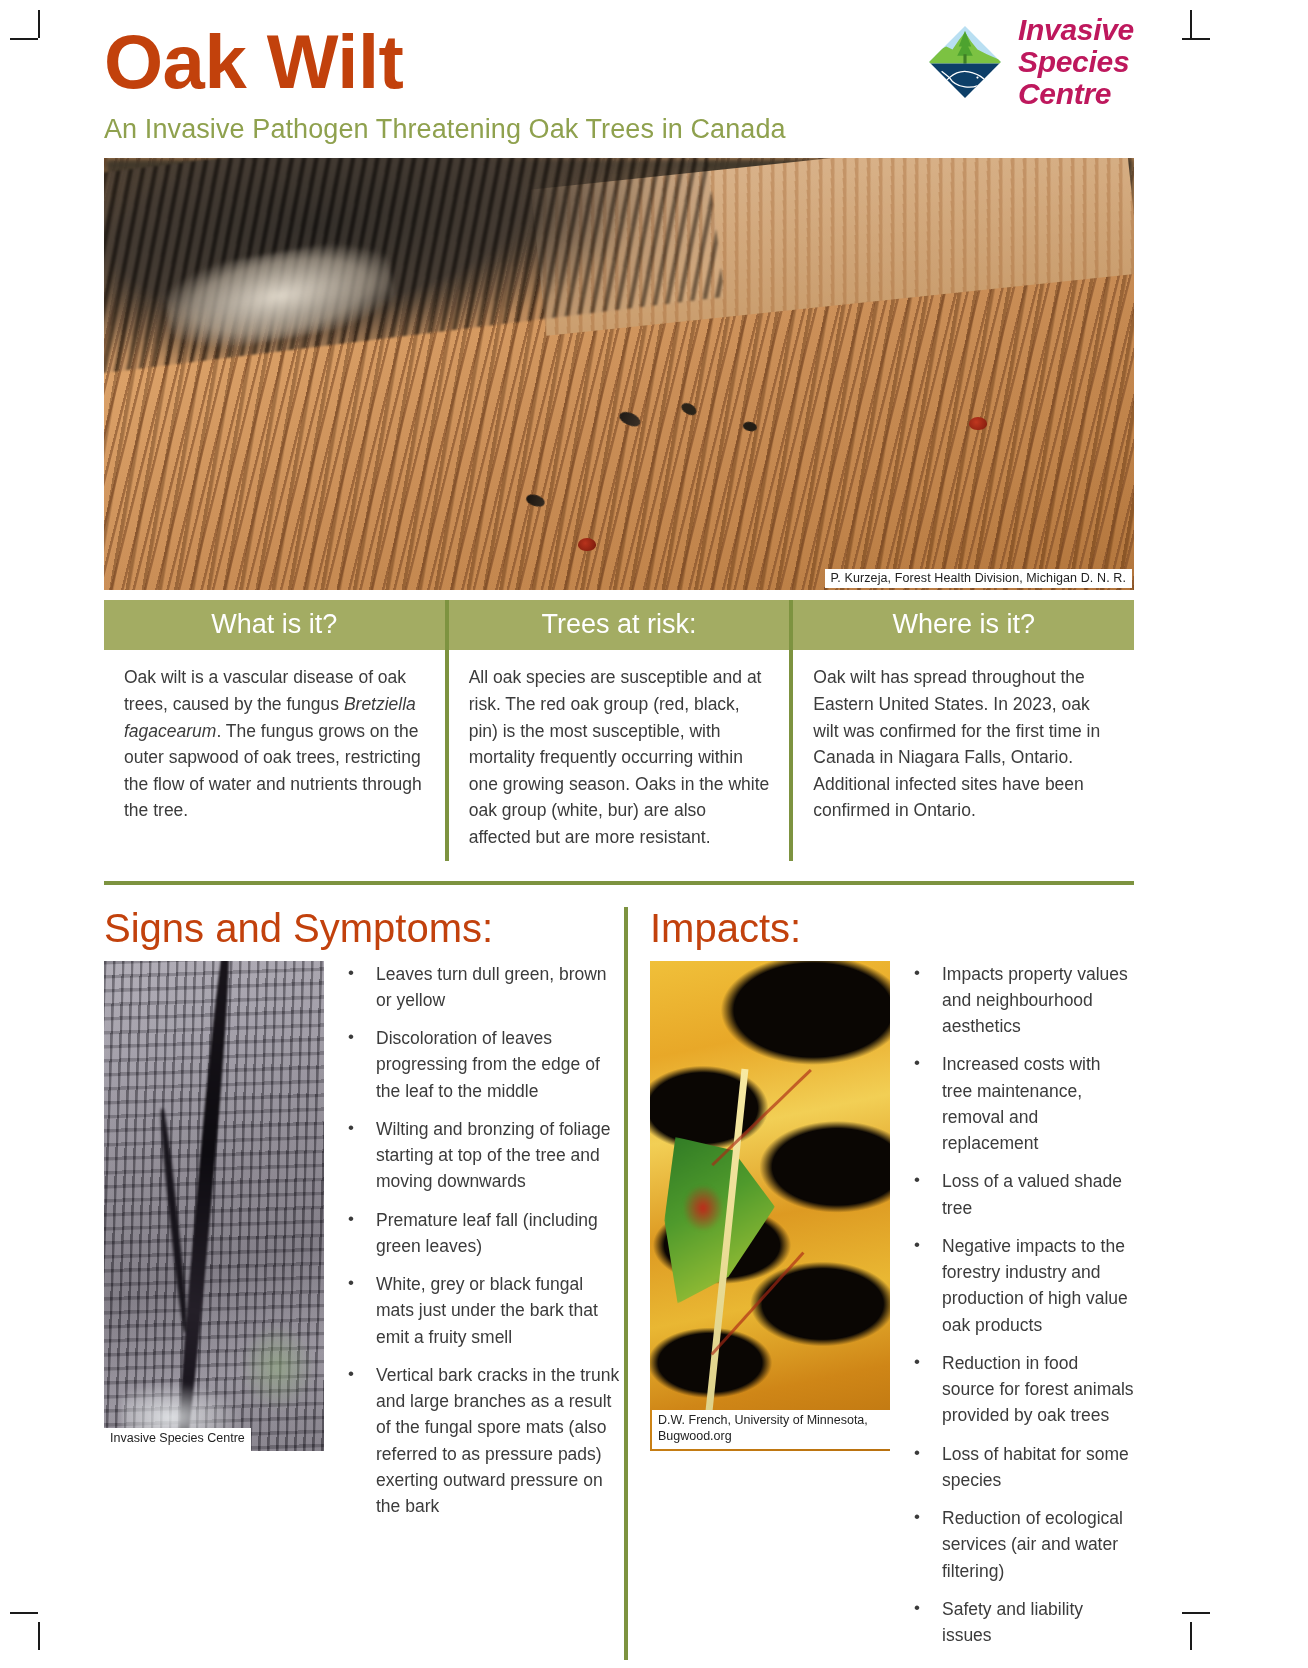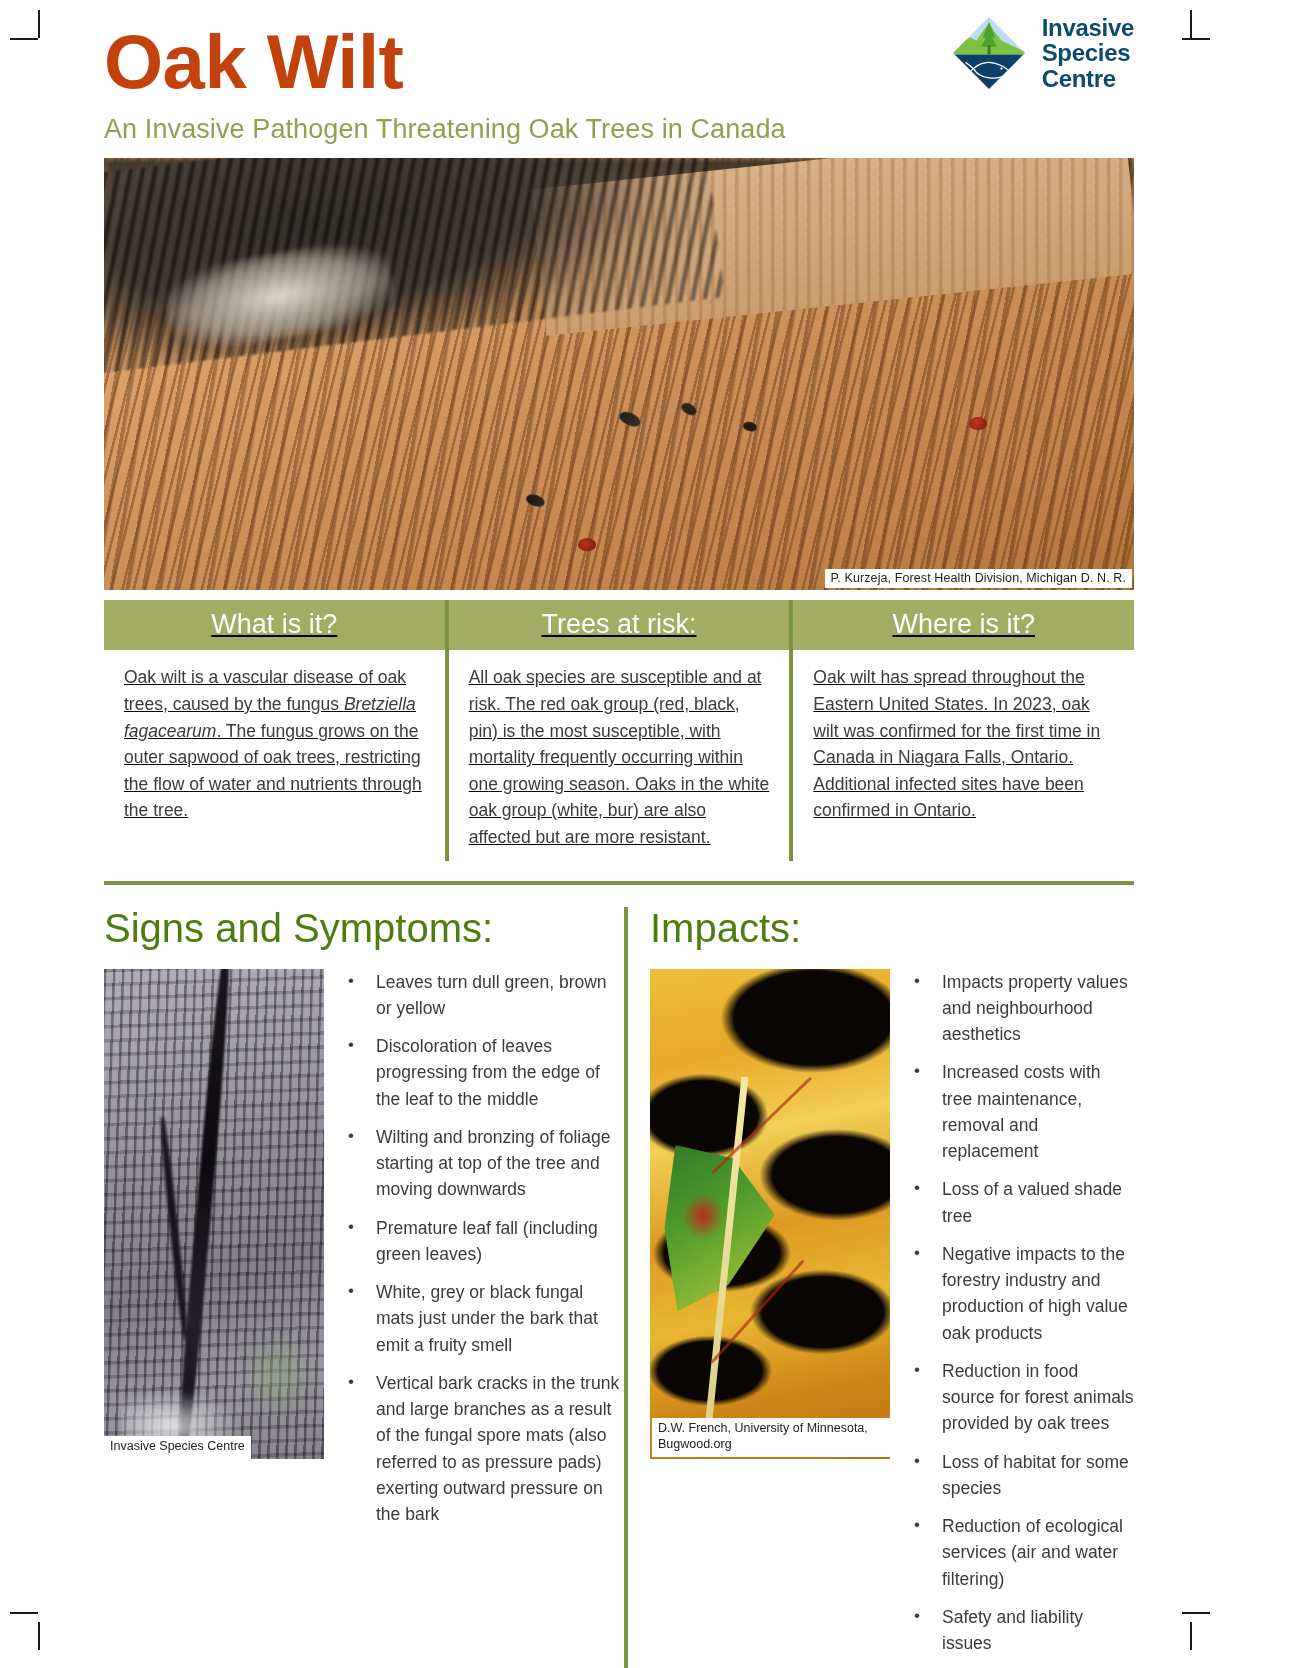--- a/index.html
+++ b/index.html
@@ -32,22 +32,22 @@
   .subtitle {
     font-size:27px; color:#8fa14e; margin:0;
     padding-top:14px; letter-spacing:0.1px;
   }
   .logo-block {
     position:absolute; right:0; top:14px;
     display:flex; align-items:center; gap:14px;
   }
   .logo-mark { width:78px; height:78px; position:relative; }
   .logo-text {
-    color:#0c4a6e; font-size:24px; font-weight:700;
-    line-height:1.06; letter-spacing:-0.3px;
+    color:#be185d; font-size:30px; font-weight:700;
+    line-height:1.06; letter-spacing:-0.3px;font-style:italic;
   }
 
   
   .hero {
     margin-top:8px; width:1030px; height:432px;
     position:relative; overflow:hidden;
     background:#6b4a2c;
   }
   .hero-bark {
     position:absolute; inset:0;
@@ -88,21 +88,21 @@
   }
   .bug { position:absolute; border-radius:50% 50% 45% 45%; filter: blur(.3px); }
   .photo-credit {
     position:absolute; right:2px; bottom:2px;
     background:#ffffff; color:#222; font-size:12.5px;
     padding:3px 6px 4px 6px; line-height:1;
     letter-spacing:.1px;
   }
 
   
-  .facts { display:flex; margin-top:10px;text-decoration:underline; }
+  .facts { display:flex; margin-top:10px; }
   .fact-col { flex:1 1 0; }
   .fact-col + .fact-col { border-left:4px solid #7d9340; }
   .fact-head {
     background:#a3ac63; color:#fff;
     font-size:27px; text-align:center;
     padding:10px 4px 12px 4px;
     line-height:1.05;
   }
   .fact-body {
     font-size:17.5px; color:#3b3b3b; line-height:1.52;
@@ -112,21 +112,21 @@
 
   .rule {
     height:4px; background:#7d9340; margin-top:20px;
   }
 
   
   .panels { display:flex; margin-top:22px; }
   .panel-left { width:520px; }
   .panel-right { flex:1; border-left:4px solid #7d9340; padding-left:22px; }
   .panel-h2 {
-    font-size:40px; color:#4d7c0f; margin:0 0 20px 0;
+    font-size:40px; color:#c2410c; margin:0 0 12px 0;
     line-height:1.05; font-weight:400;
   }
   .panel-row { display:flex; gap:18px; }
 
   .ph { position:relative; overflow:hidden; flex:none; }
   .ph-bark { width:220px; height:490px; background:#bef264; }
   .ph-bark-tex {
     position:absolute; inset:0;
     background:
       repeating-linear-gradient(92deg, rgba(40,38,45,.40) 0 2px, rgba(215,212,220,.22) 3px 9px),

